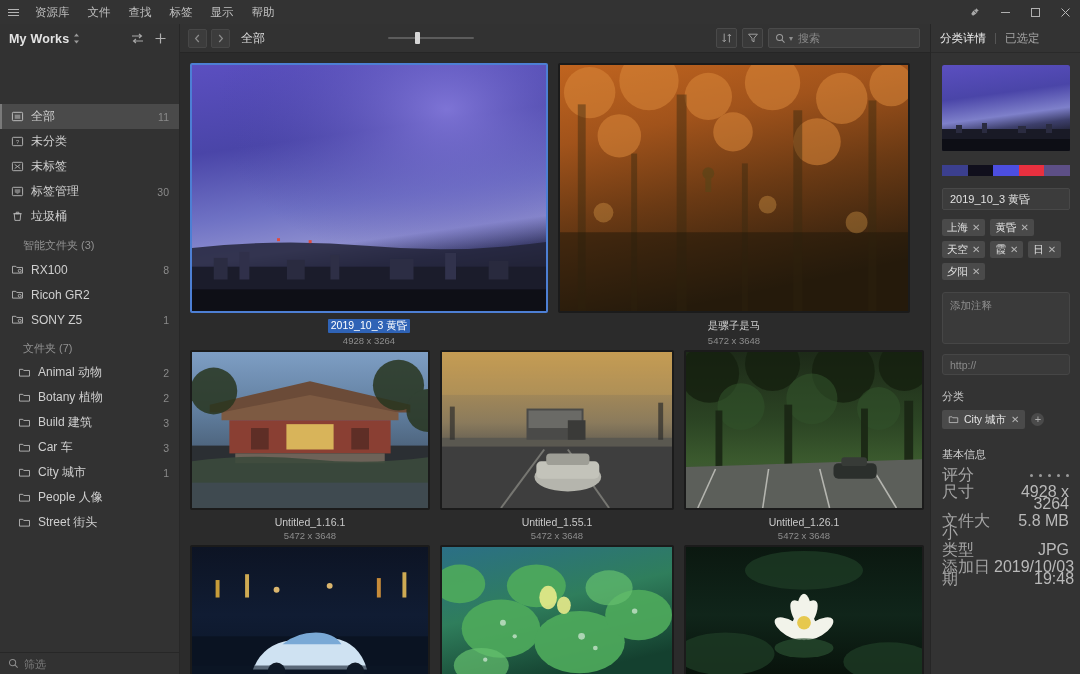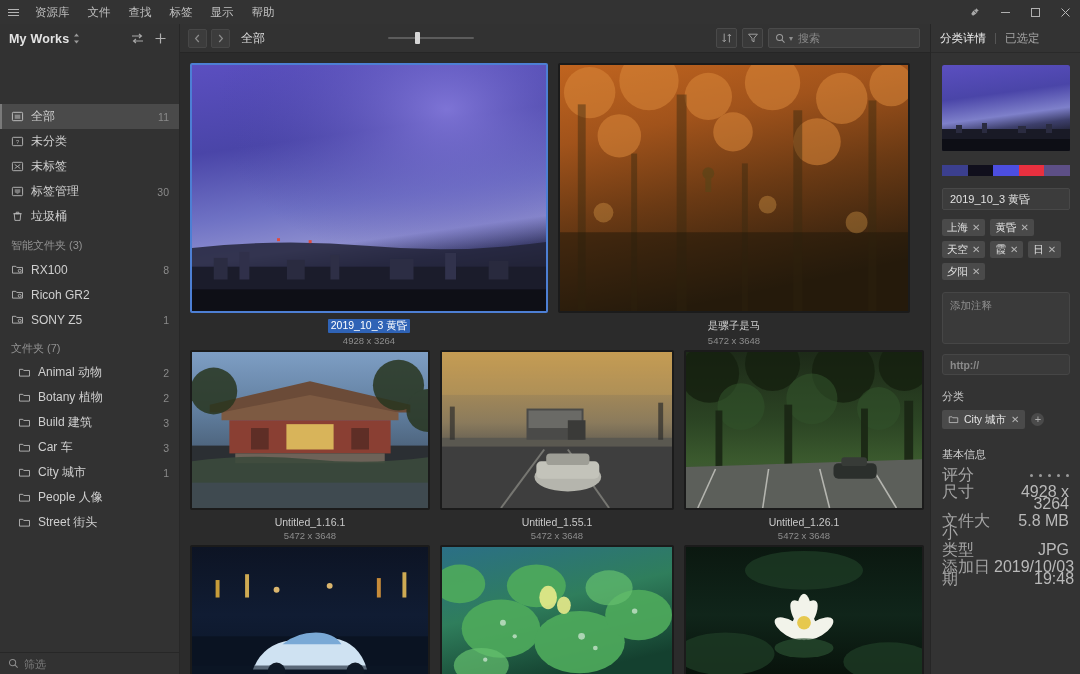--- a/index.html
+++ b/index.html
@@ -56,21 +56,21 @@
     font-size: 12px; color: #cfcfcf; cursor: default; position: relative;
   }
   .sb-row.active { background: #4a4a4a; }
   .sb-row.active::before {
     content: ""; position: absolute; left: 0; top: 0; bottom: 0; width: 2px; background: #7a7a7a;
   }
   .sb-row .ic { width: 17px; flex: 0 0 17px; display: flex; align-items: center; color: #b9b9b9; }
   .sb-row .lbl { margin-left: 3px; white-space: nowrap; overflow: hidden; text-overflow: ellipsis; }
   .sb-row .cnt { margin-left: auto; font-size: 10.5px; color: #8a8a8a; }
   .sb-group {
-    font-size: 11px; color: #919191; padding: 9px 11px 4px 11px; cursor: default;
+    font-size: 11px; color: #919191; padding: 9px 11px 4px 11px; cursor: default; margin-left: 12px;
   }
   .sb-row.indent { padding-left: 18px; }
 
   .sb-filter {
     height: 22px; flex: 0 0 22px; border-top: 1px solid #272727;
     display: flex; align-items: center; padding: 0 8px; background: #323232;
   }
   .sb-filter .fi { color: #8e8e8e; display: flex; margin-right: 5px; }
   .sb-filter input {
     background: transparent; border: 0; outline: none; color: #b8b8b8;
@@ -163,21 +163,21 @@
   }
   .tag .x { color: #b5b5b5; font-size: 10px; cursor: pointer; }
   .notearea {
     width: 128px; height: 52px; margin: 12px auto 0 auto; background: #3a3a3a;
     border: 1px solid #464646; border-radius: 3px; padding: 6px 7px;
     font-size: 10.5px; color: #8d8d8d;
   }
   .urlfield {
     width: 128px; height: 21px; margin: 10px auto 0 auto; background: #3a3a3a;
     border: 1px solid #464646; border-radius: 3px; display: flex; align-items: center;
-    padding: 0 7px; font-size: 10.5px; color: #8b8b8b; font-weight: bold;
+    padding: 0 7px; font-size: 10.5px; color: #8b8b8b;
   }
   .sec-title { font-size: 11px; color: #c8c8c8; margin: 14px 0 6px 0; }
   .catrow { display: flex; align-items: center; gap: 6px; }
   .catchip {
     background: #4a4a4a; border-radius: 2px; height: 19px; display: flex; align-items: center;
     padding: 0 6px; gap: 5px; font-size: 10.5px; color: #e2e2e2;
   }
   .catchip .fi { color: #bdbdbd; display: flex; }
   .addbtn {
     width: 13px; height: 13px; border-radius: 50%; background: #4a4a4a; color: #aeaeae;

